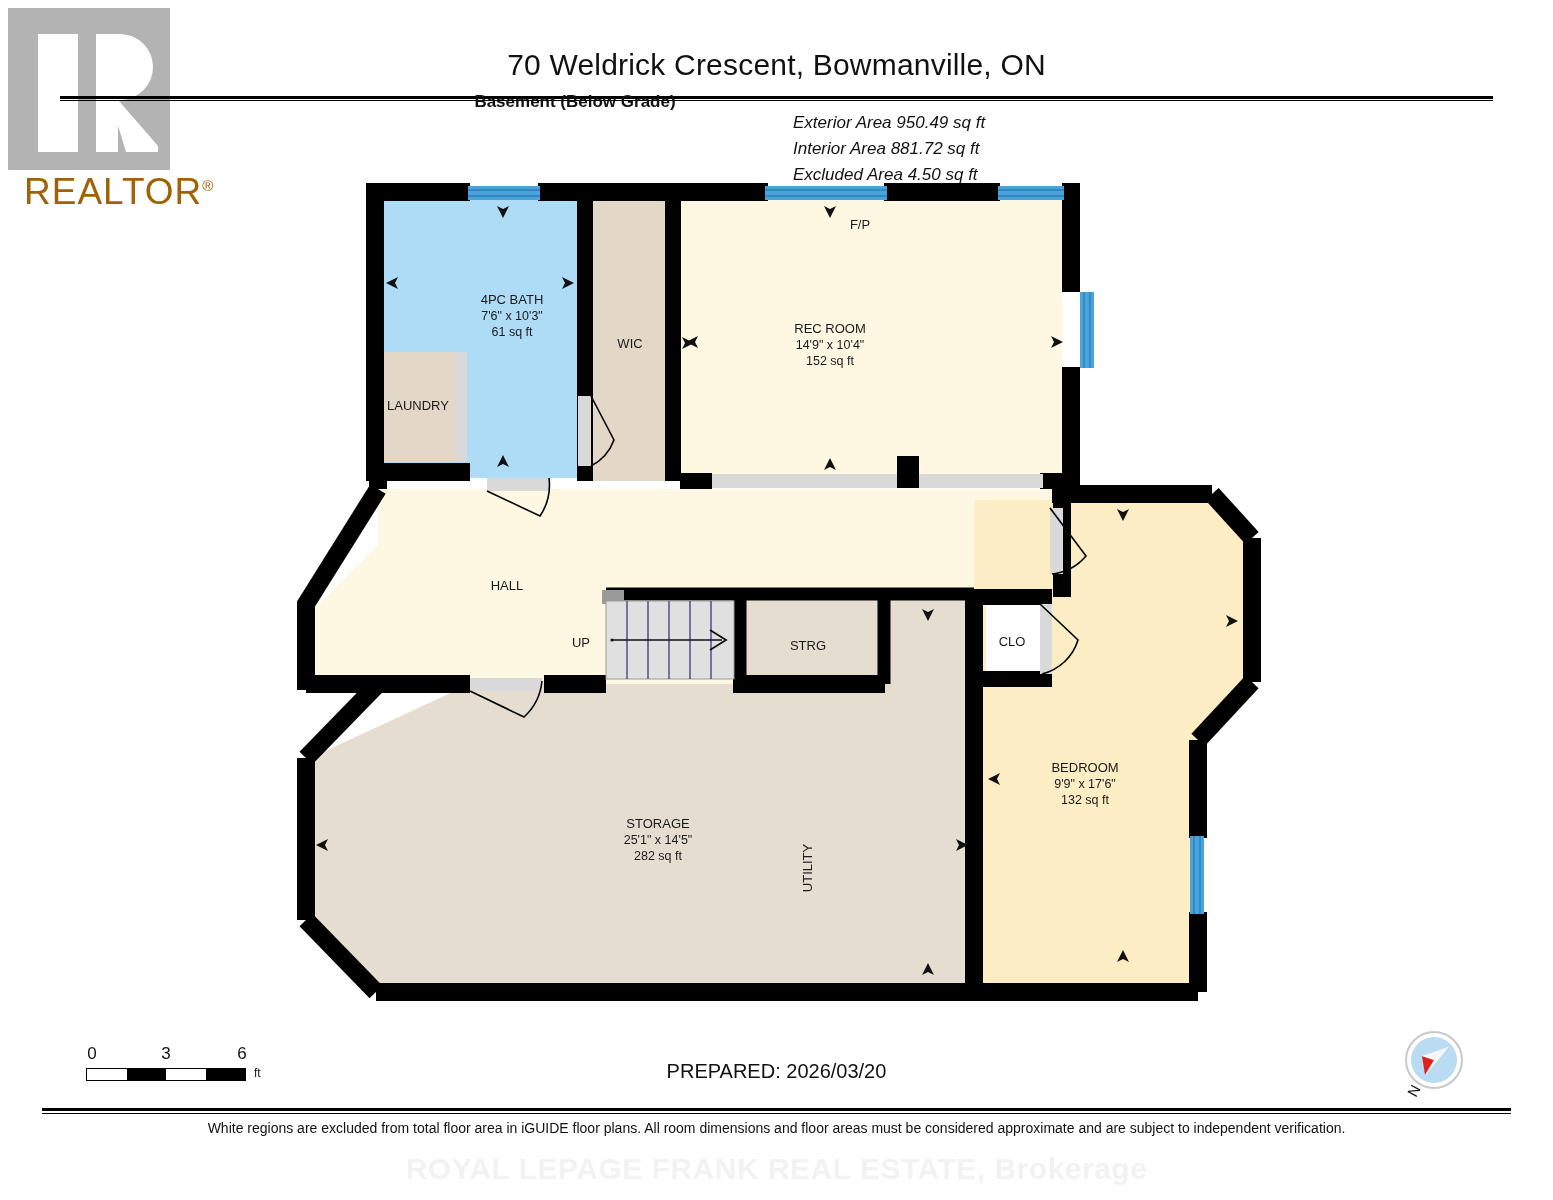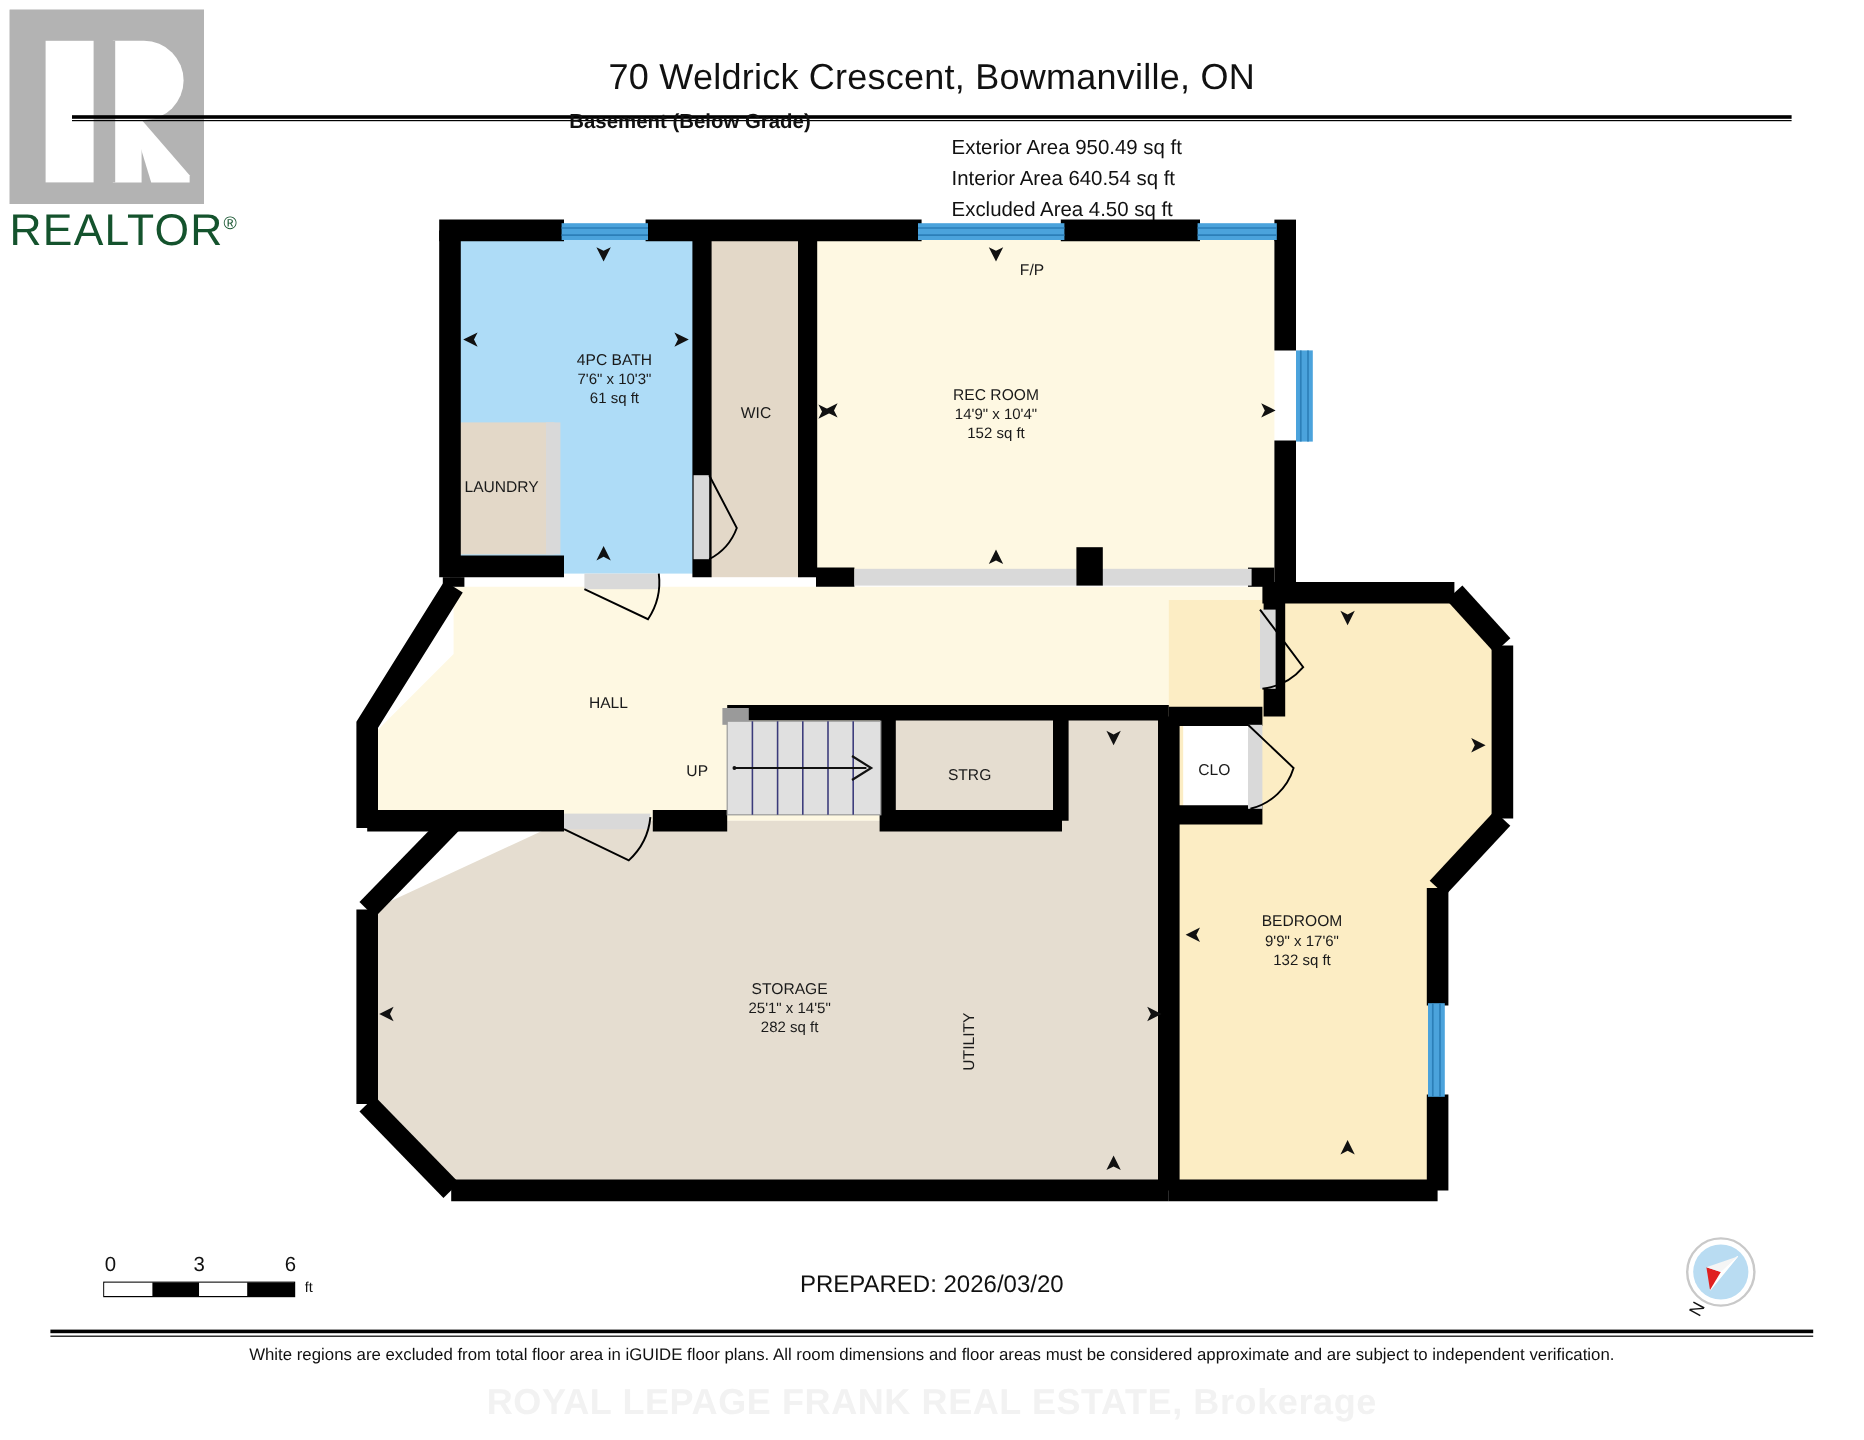--- a/index.html
+++ b/index.html
@@ -30,25 +30,25 @@
   }
   #realtor-mark {
     position: absolute;
     left: 0; top: 0;
     width: 162px;
     height: 162px;
     background: #b3b3b3;
   }
   #realtor-word {
     position: absolute;
-    left: 0;
+    left: 16px;
     top: 163px;
     font-size: 37px;
     letter-spacing: 1px;
-    color: #14532d;
+    color: #a16207;
     font-family: "Liberation Sans", sans-serif;
     white-space: nowrap;
   }
   #realtor-word sup { font-size: 15px; }
 
   
   #title {
     position: absolute;
     left: 0; right: 0;
     top: 48px;
@@ -83,21 +83,21 @@
     font-size: 17px;
     font-weight: bold;
   }
   #area-list {
     position: absolute;
     left: 793px;
     top: 110px;
     font-size: 17px;
     line-height: 26px;
   }
-  #area-list div { white-space: nowrap; }
+  #area-list div { white-space: nowrap; font-style: italic; }
 
   
   #plan-wrap {
     position: absolute;
     left: 0; top: 0;
     width: 1553px;
     height: 1200px;
   }
   #plan-svg { display: block; }
 
@@ -218,21 +218,21 @@
     <div id="realtor-word"><span>REALTOR</span><sup>®</sup></div>
   </div>
 
   <div id="title">70 Weldrick Crescent, Bowmanville, ON</div>
   <div id="header-rule"></div>
   <div id="header-rule2"></div>
 
   <div id="floor-label">Basement (Below Grade)</div>
   <div id="area-list">
     <div>Exterior Area 950.49 sq ft</div>
-    <div>Interior Area 640.54 sq ft</div>
+    <div>Interior Area 881.72 sq ft</div>
     <div>Excluded Area 4.50 sq ft</div>
   </div>
 
   <div id="plan-wrap">
   <svg id="plan-svg" width="1553" height="1200" viewBox="0 0 1553 1200">
 
     <rect x="680" y="196" width="382" height="285" fill="#FEF8E2"></rect>
 
     <rect x="378" y="196" width="200" height="282" fill="#AEDCF7"></rect>
 

